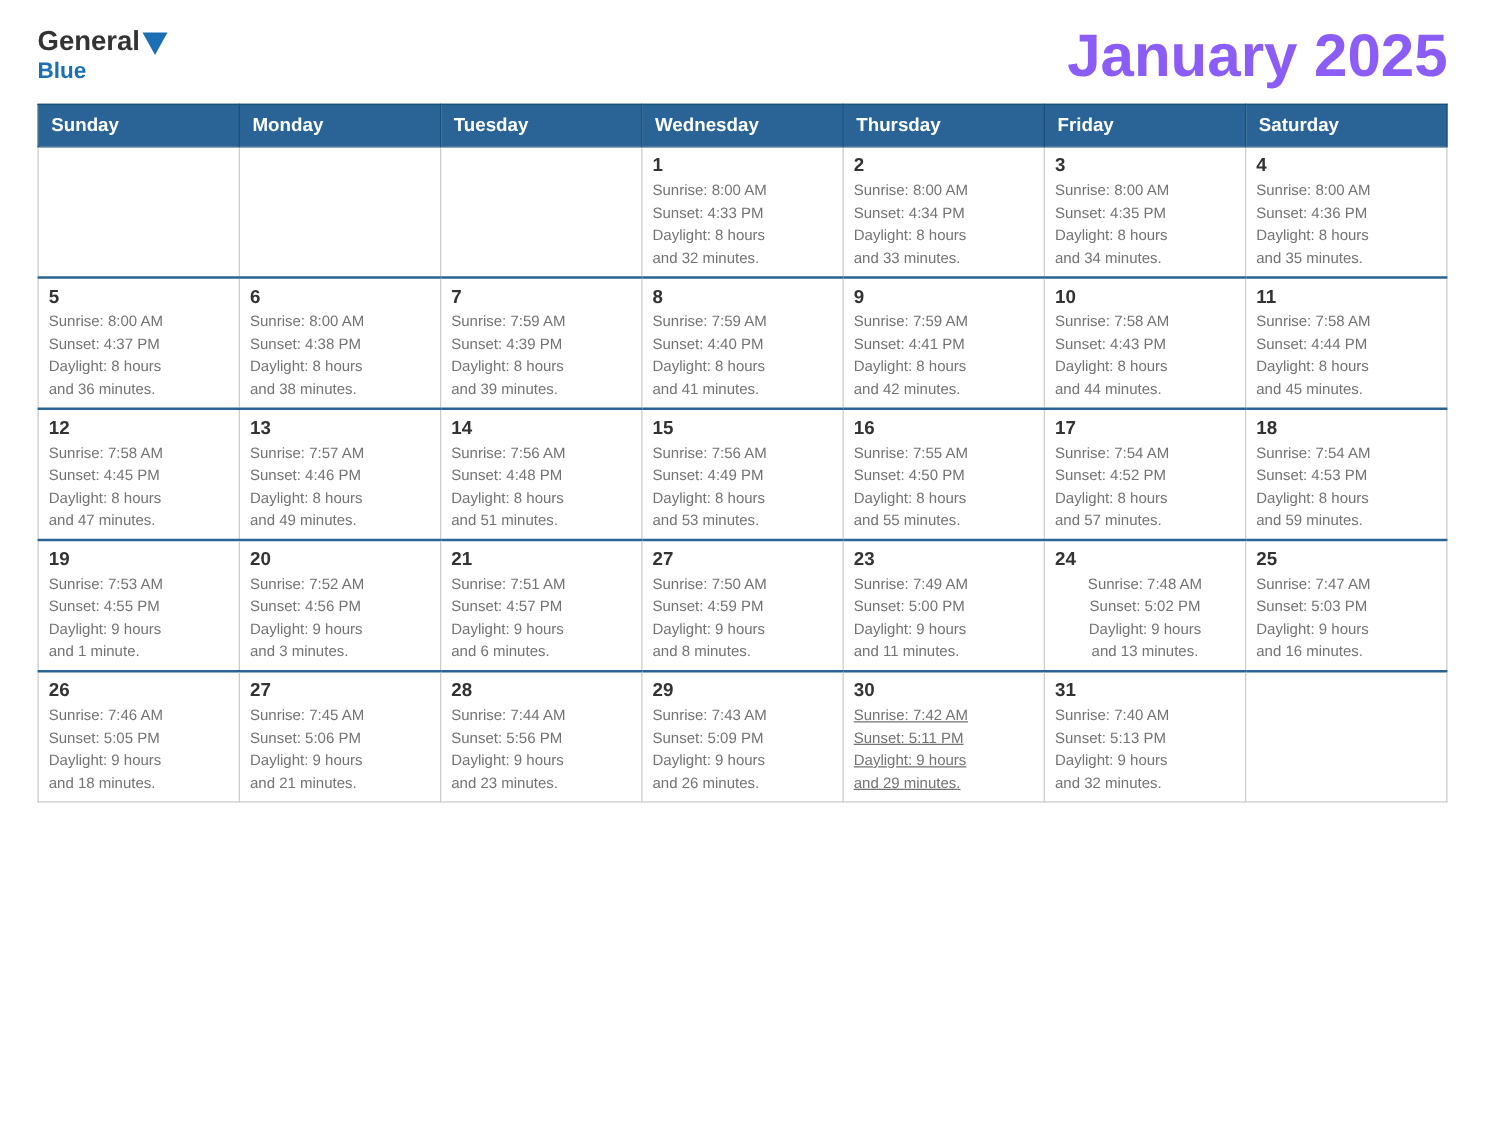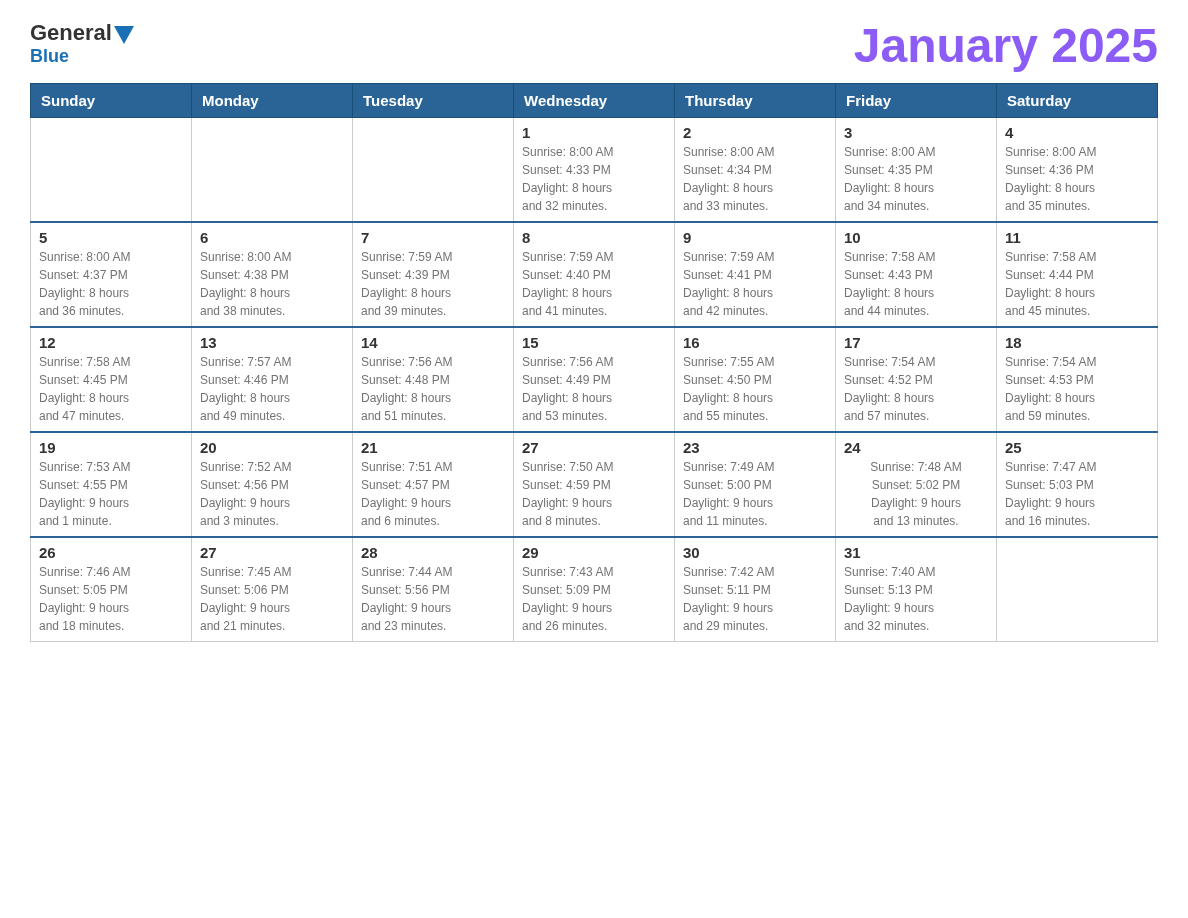--- a/index.html
+++ b/index.html
@@ -338,21 +338,21 @@
         </td>
         <td>
           <div class="day-number">29</div>
           <div class="day-info" style="white-space: pre-line;">Sunrise: 7:43 AM
 Sunset: 5:09 PM
 Daylight: 9 hours
 and 26 minutes.</div>
         </td>
         <td>
           <div class="day-number">30</div>
-          <div class="day-info" style="white-space: pre-line;">Sunrise: 7:42 AM
+          <div class="day-info" style="white-space: pre-line; text-decoration: underline;">Sunrise: 7:42 AM
 Sunset: 5:11 PM
 Daylight: 9 hours
 and 29 minutes.</div>
         </td>
         <td>
           <div class="day-number">31</div>
           <div class="day-info" style="white-space: pre-line;">Sunrise: 7:40 AM
 Sunset: 5:13 PM
 Daylight: 9 hours
 and 32 minutes.</div>

